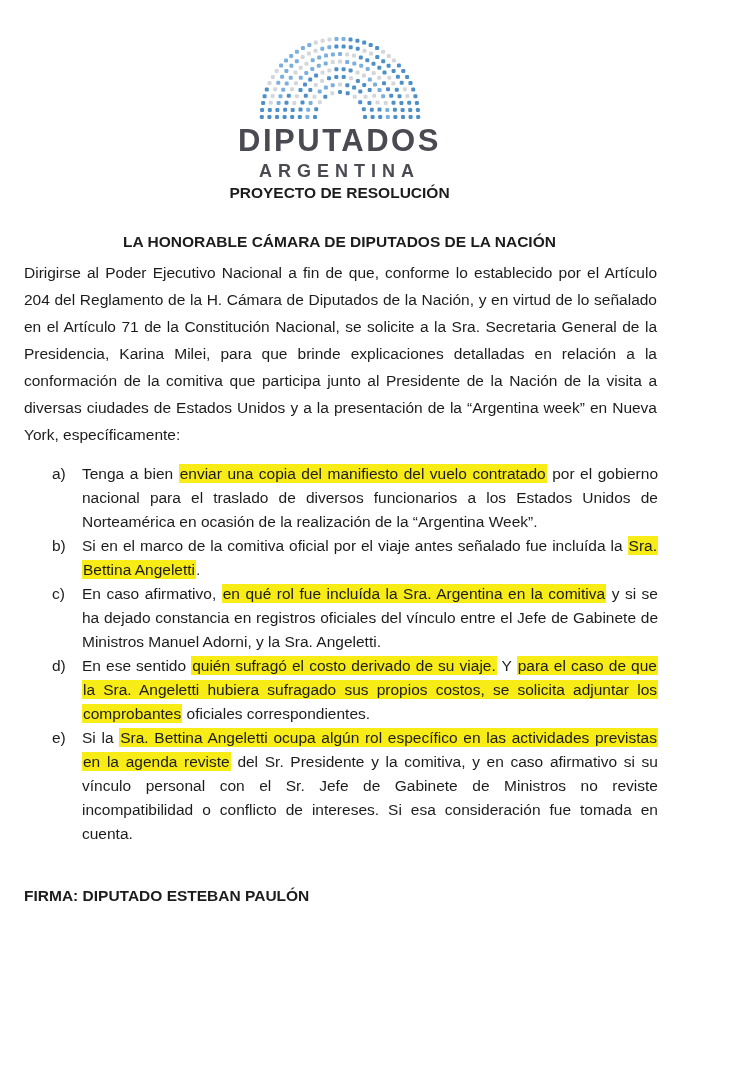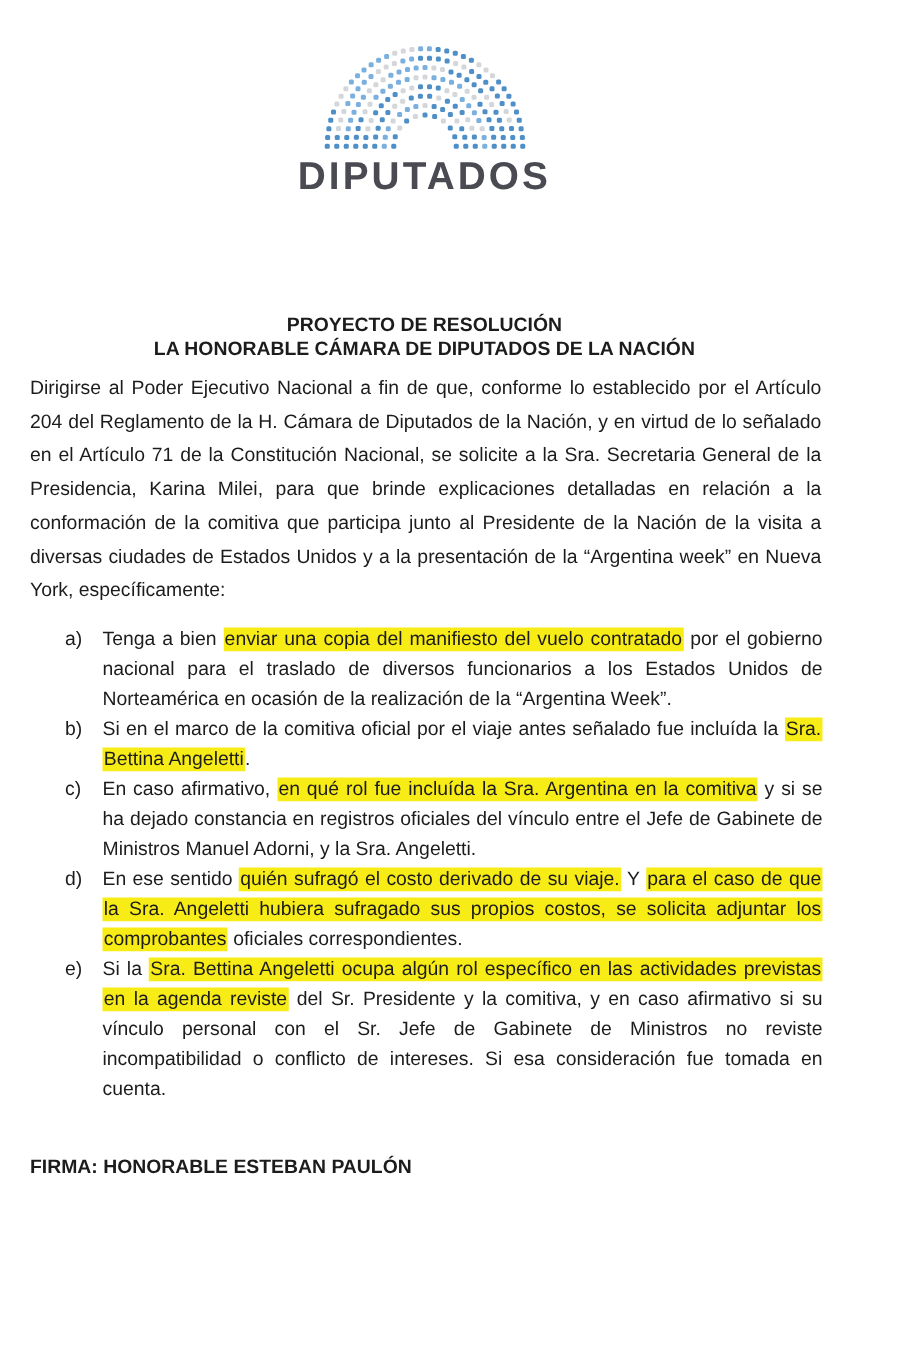--- a/index.html
+++ b/index.html
@@ -30,22 +30,22 @@
     font-size:18px;font-weight:600;letter-spacing:6px;
     color:var(--logo-text);line-height:23px;
   }
 
   
   .doc-heading{
     margin:0;text-align:center;
     font-size:15.5px;font-weight:700;line-height:19px;
     color:var(--text);
   }
-  .doc-heading.first{margin-top:92px;}
-  .doc-heading + .doc-heading{}
+  .doc-heading.first{}
+  .doc-heading + .doc-heading{margin-top:30px;}
 
   
   .intro{
     margin:8px 22px 0 24px;
     font-size:15.5px;line-height:27px;
     text-align:justify;text-align-last:left;
   }
 
   ol.req-list{
     list-style:none;
@@ -263,30 +263,31 @@
         <rect x="20.7" y="39.0" width="4" height="4" rx="1.2" fill="#d4d6d9"></rect>
         <rect x="16.9" y="44.9" width="4" height="4" rx="1.2" fill="#d4d6d9"></rect>
         <rect x="13.5" y="51.1" width="4" height="4" rx="1.2" fill="#d4d6d9"></rect>
         <rect x="10.8" y="57.5" width="4" height="4" rx="1.2" fill="#4e8fc7"></rect>
         <rect x="8.6" y="64.2" width="4" height="4" rx="1.2" fill="#4e8fc7"></rect>
         <rect x="7.1" y="71.0" width="4" height="4" rx="1.2" fill="#4e8fc7"></rect>
         <rect x="6.1" y="78.0" width="4" height="4" rx="1.2" fill="#4e8fc7"></rect>
         <rect x="5.8" y="85.0" width="4" height="4" rx="1.2" fill="#4e8fc7"></rect>
       </svg>
     <div class="logo-title">DIPUTADOS</div>
+    <div class="logo-subtitle">ARGENTINA</div>
   </header>
 
   <p class="doc-heading first">PROYECTO DE RESOLUCIÓN</p>
   <p class="doc-heading">LA HONORABLE CÁMARA DE DIPUTADOS DE LA NACIÓN</p>
 
   <p class="intro">Dirigirse al Poder Ejecutivo Nacional a fin de que, conforme lo establecido por el Artículo 204 del Reglamento de la H. Cámara de Diputados de la Nación, y en virtud de lo señalado en el Artículo 71 de la Constitución Nacional, se solicite a la Sra. Secretaria General de la Presidencia, Karina Milei, para que brinde explicaciones detalladas en relación a la conformación de la comitiva que participa junto al Presidente de la Nación de la visita a diversas ciudades de Estados Unidos y a la presentación de la “Argentina week” en Nueva York, específicamente:</p>
 
   <ol class="req-list" id="req-list">
       <li><span class="marker">a)</span>Tenga a bien <mark>enviar una copia del manifiesto del vuelo contratado</mark> por el gobierno nacional para el traslado de diversos funcionarios a los Estados Unidos de Norteamérica en ocasión de la realización de la “Argentina Week”.</li>
       <li><span class="marker">b)</span>Si en el marco de la comitiva oficial por el viaje antes señalado fue incluída la <mark>Sra. Bettina Angeletti</mark>.</li>
       <li><span class="marker">c)</span>En caso afirmativo, <mark>en qué rol fue incluída la Sra. Argentina en la comitiva</mark> y si se ha dejado constancia en registros oficiales del vínculo entre el Jefe de Gabinete de Ministros Manuel Adorni, y la Sra. Angeletti.</li>
       <li><span class="marker">d)</span>En ese sentido <mark>quién sufragó el costo derivado de su viaje.</mark> Y <mark>para el caso de que la Sra. Angeletti hubiera sufragado sus propios costos, se solicita adjuntar los comprobantes</mark> oficiales correspondientes.</li>
       <li><span class="marker">e)</span>Si la <mark>Sra. Bettina Angeletti ocupa algún rol específico en las actividades previstas en la agenda reviste</mark> del Sr. Presidente y la comitiva, y en caso afirmativo si su vínculo personal con el Sr. Jefe de Gabinete de Ministros no reviste incompatibilidad o conflicto de intereses. Si esa consideración fue tomada en cuenta.</li>
     </ol>
 
-  <p class="signature">FIRMA: HONORABLE ESTEBAN PAULÓN</p>
+  <p class="signature">FIRMA: DIPUTADO ESTEBAN PAULÓN</p>
 
 </div>
 
 </body></html>

